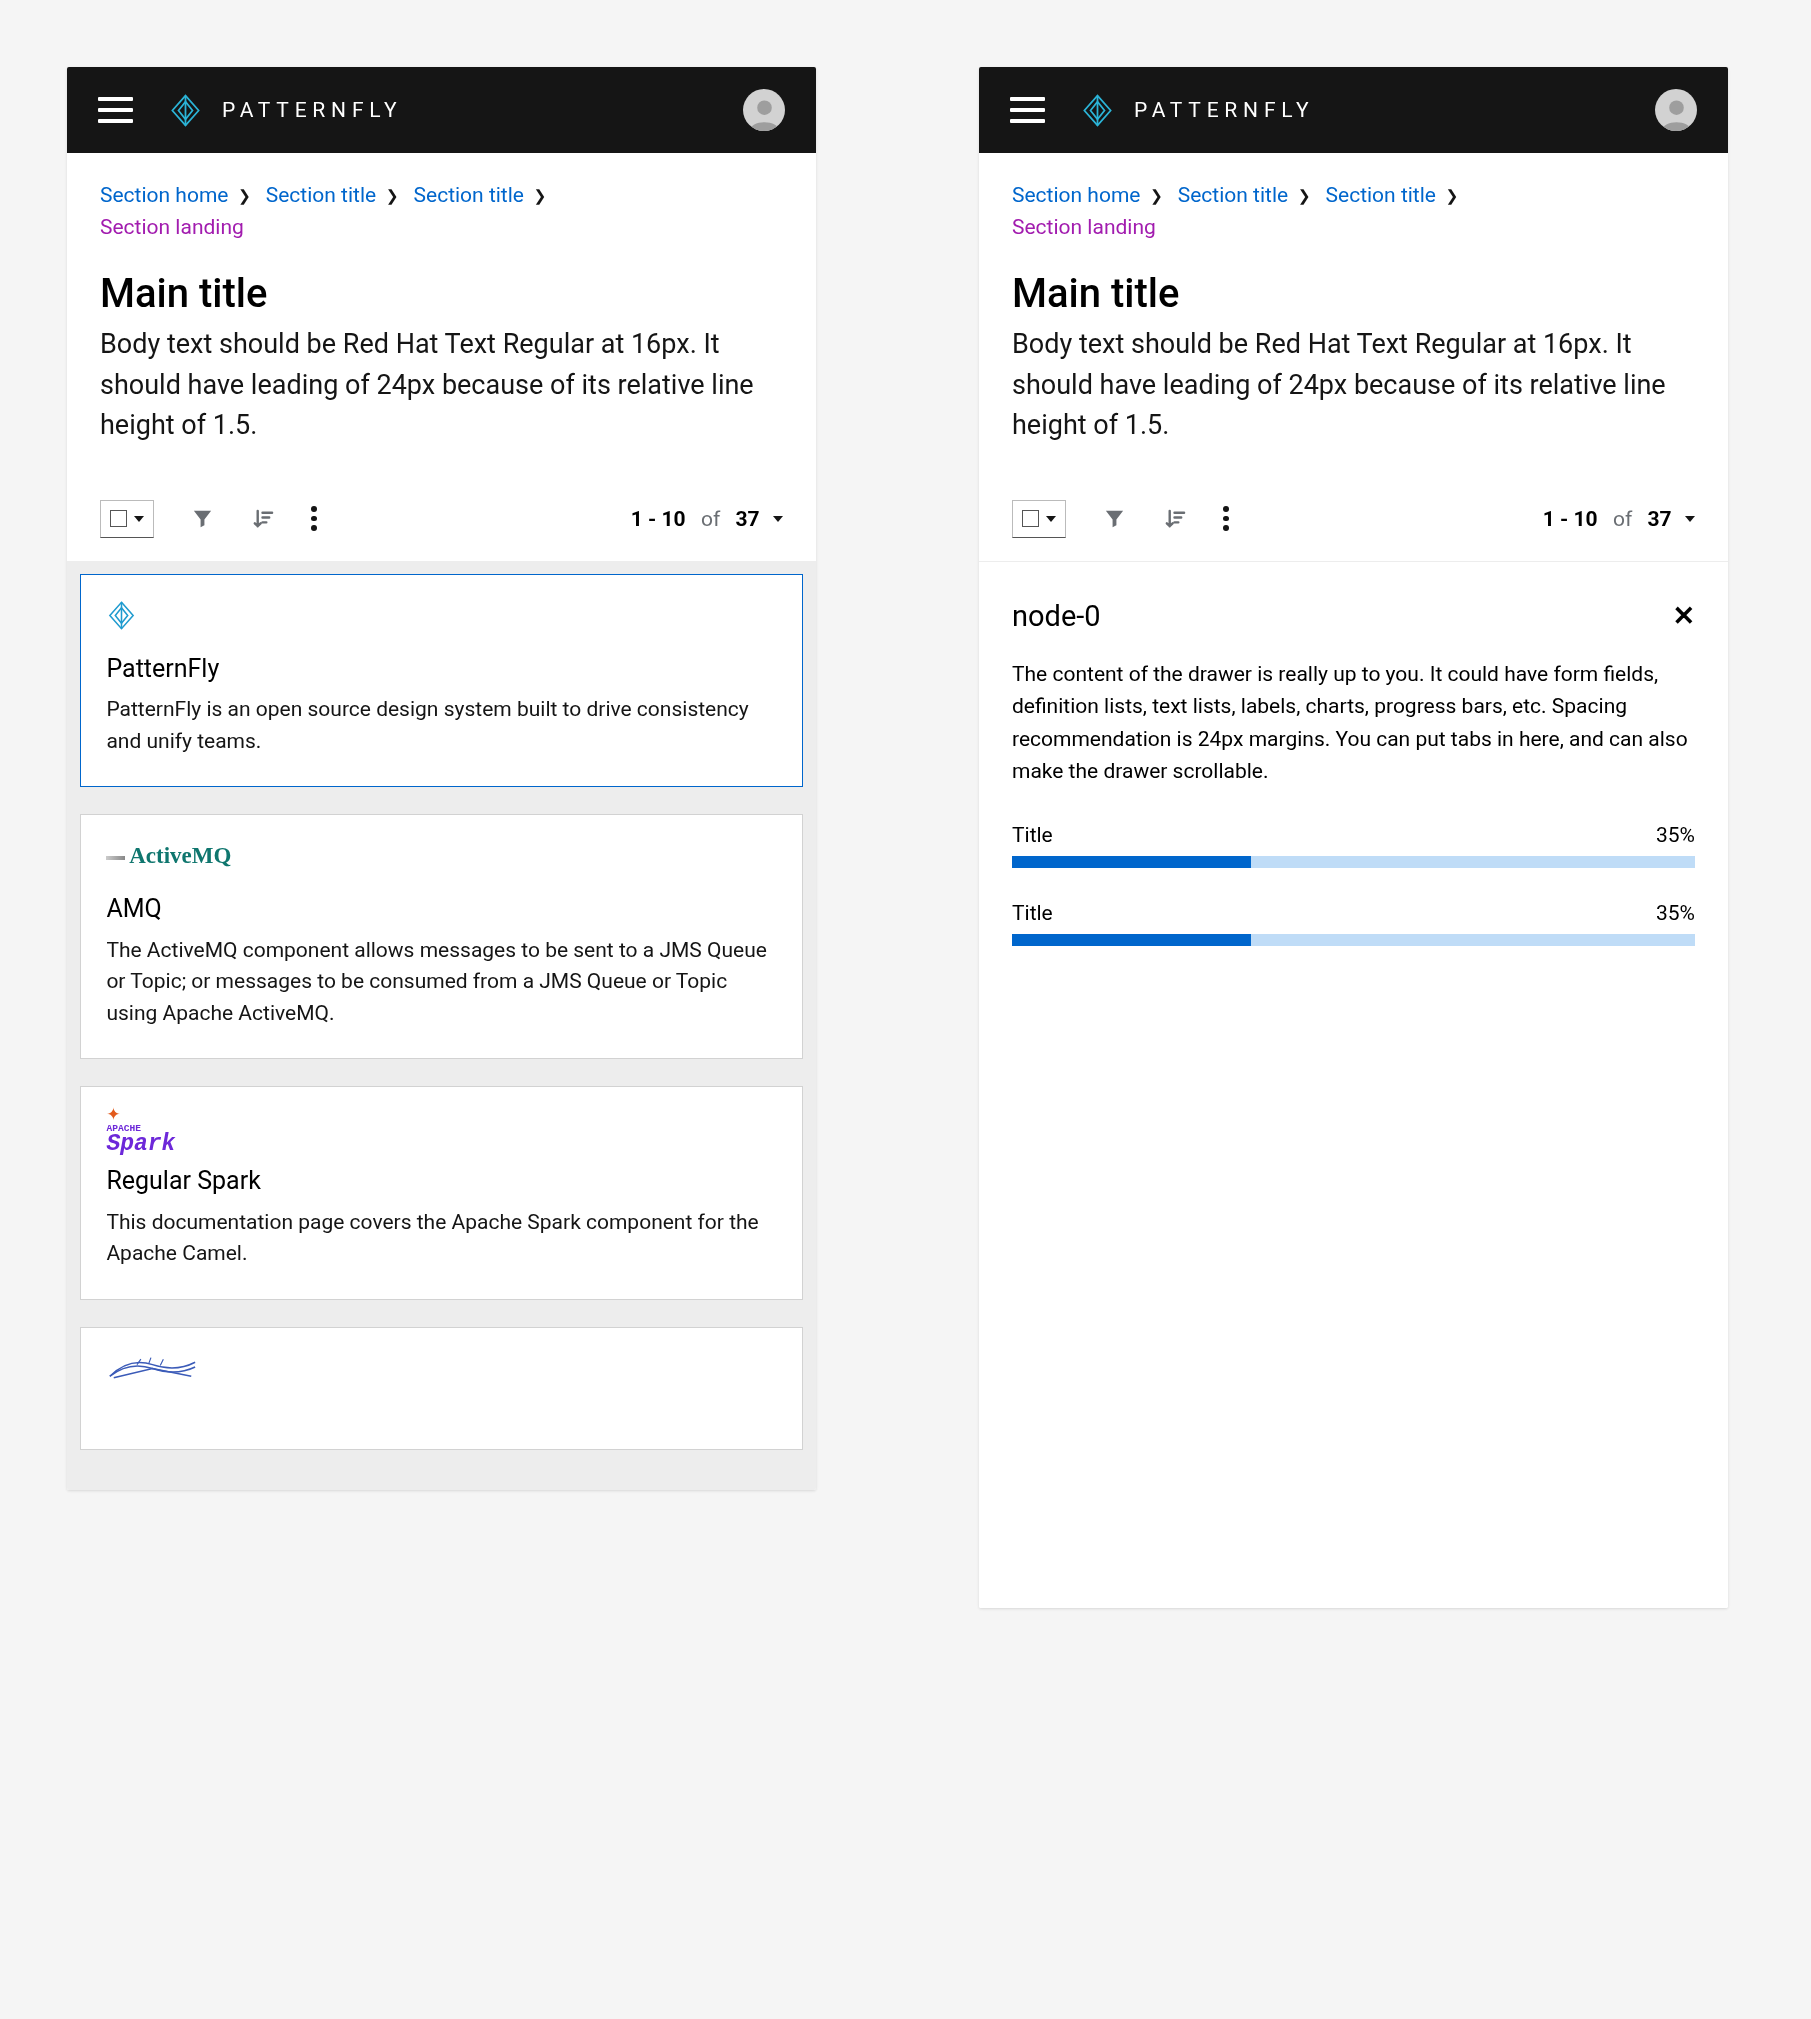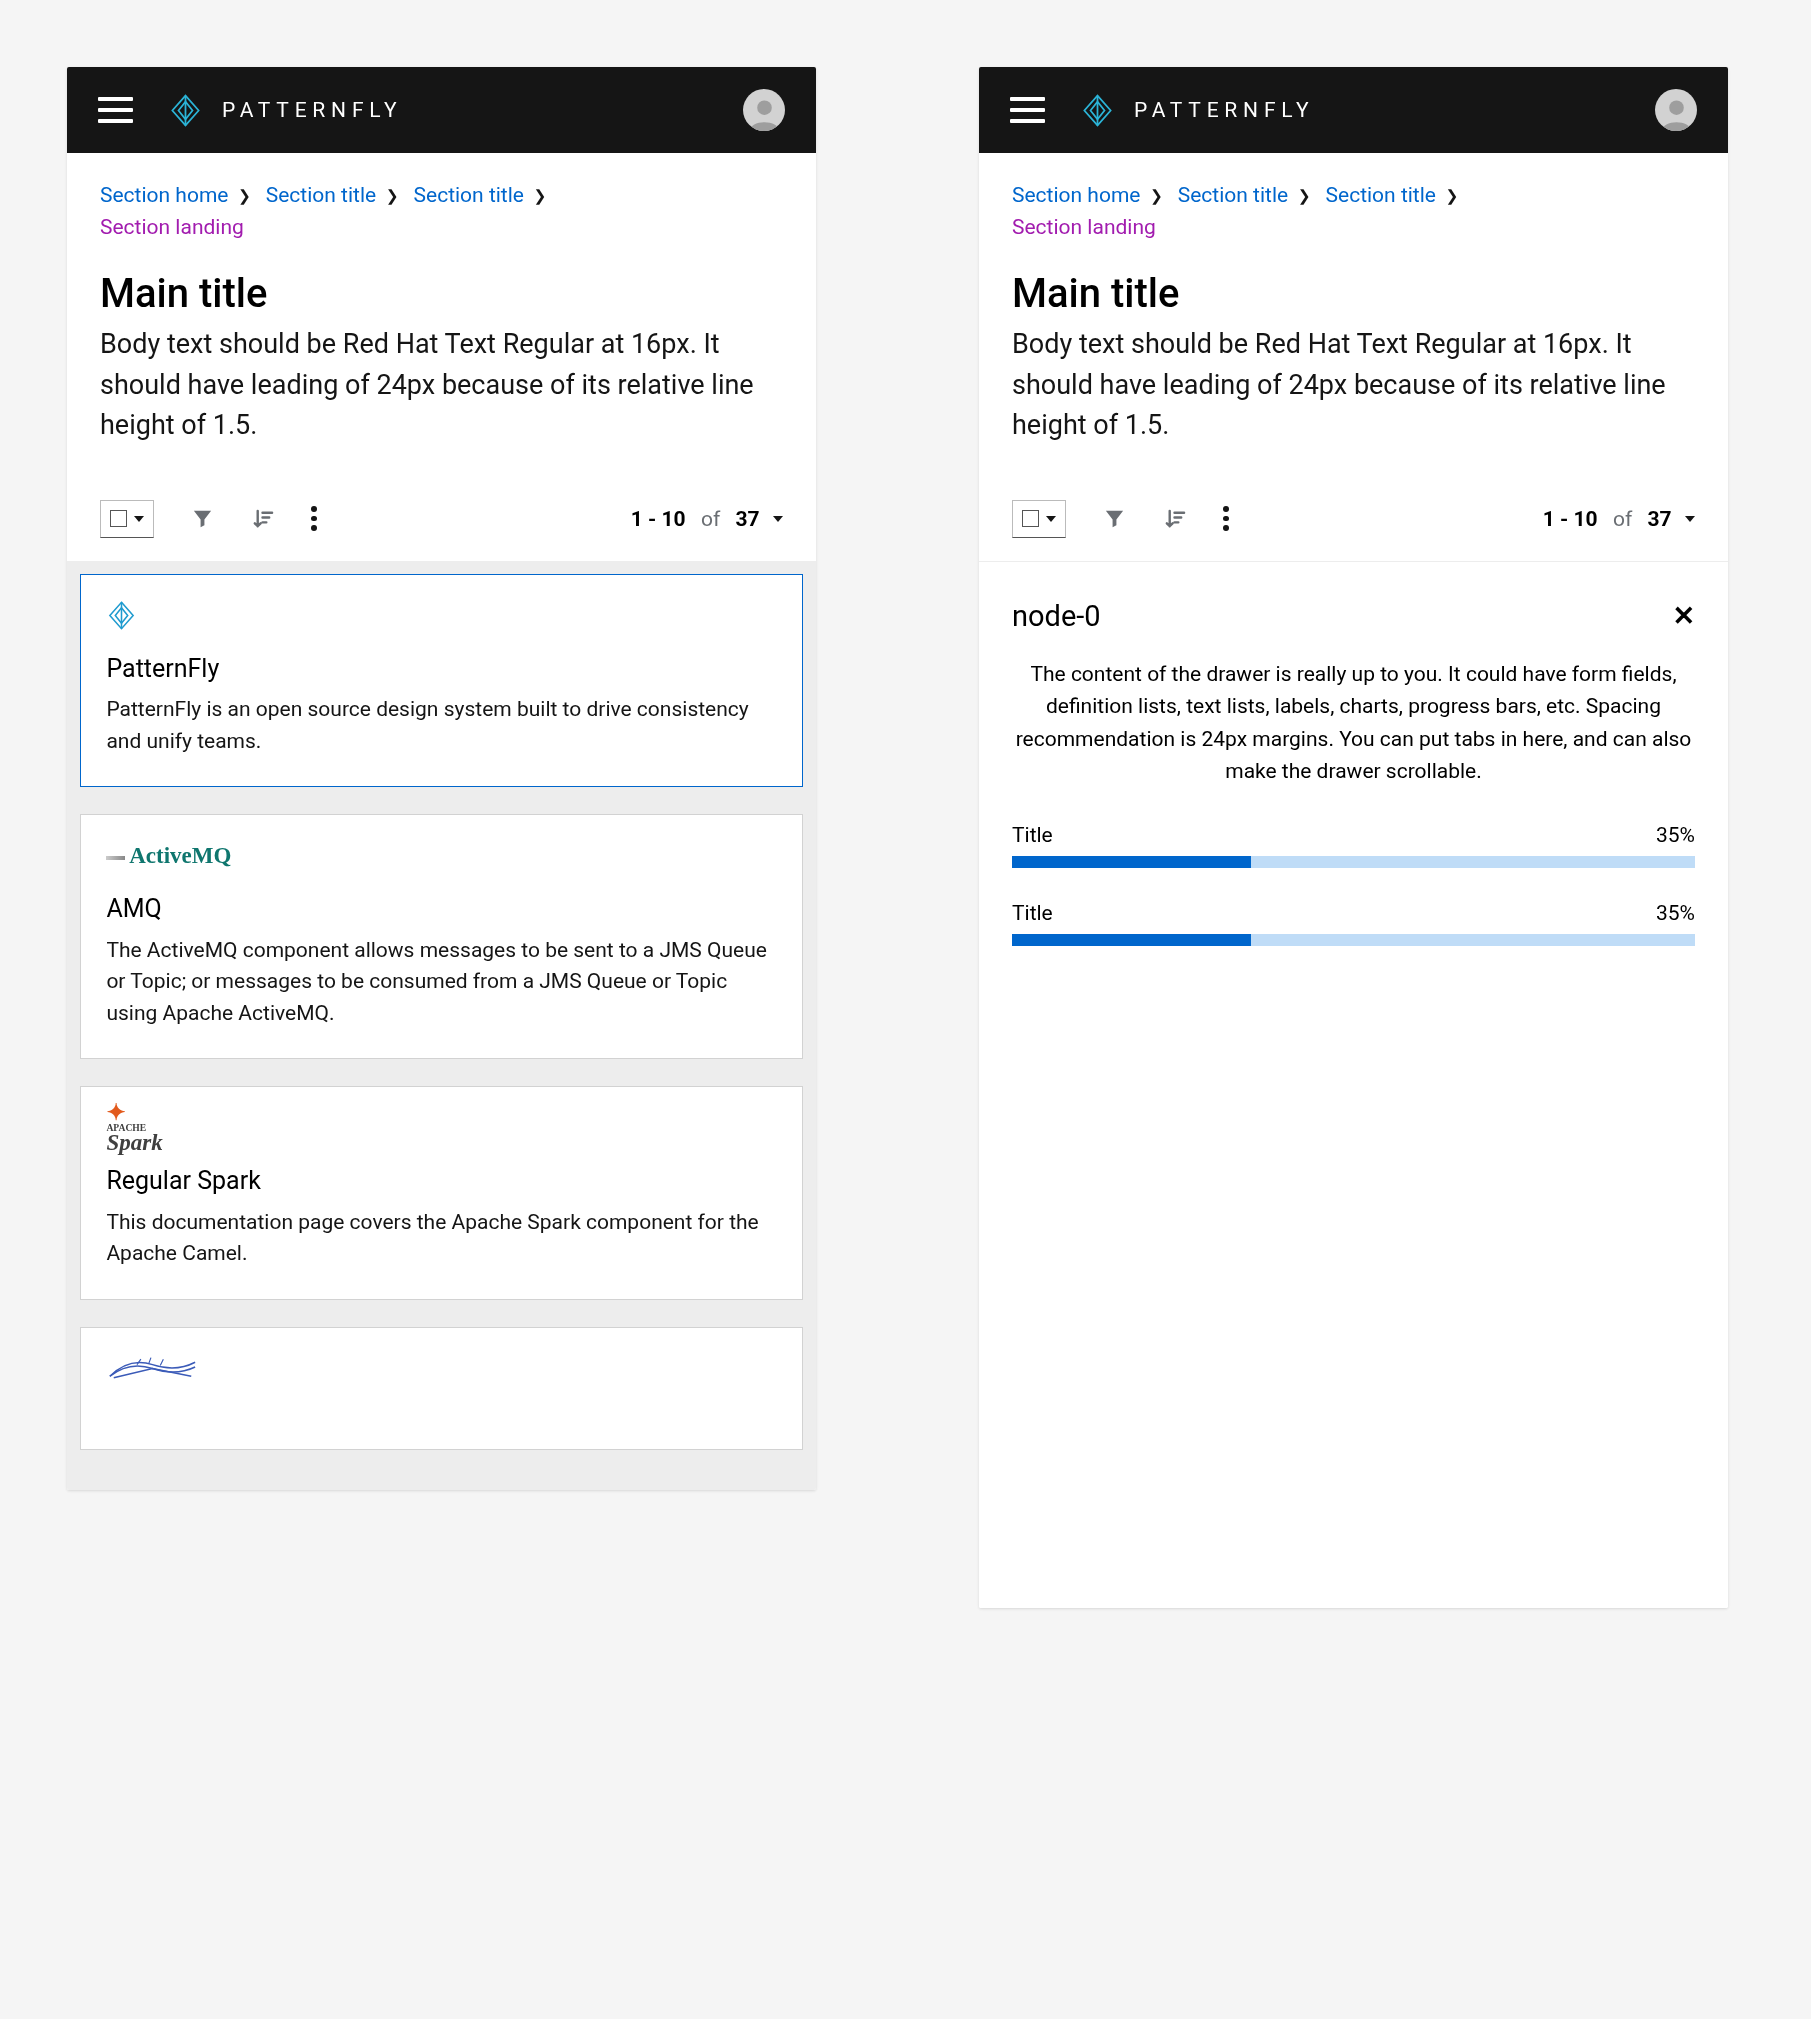--- a/index.html
+++ b/index.html
@@ -171,21 +171,20 @@
     line-height: 1.5;
     color: #151515;
   }
   .card.stub { height: 123px; }
   
   .drawer-area {
     background: #fff;
     padding: 37px 33px;
     height: 1047px;
     border-top: 1px solid #ededed;
-    text-align: center;
   }
   .drawer-head {
     display:flex;
     align-items:center;
     justify-content:space-between;
     margin-bottom: 25px;
   }
   .drawer-title {
     font-size: 29px;
     font-weight: 400;
@@ -210,21 +209,21 @@
   }
   .progress-fill {
     height: 100%;
     background: #06c;
     position:absolute;
     left:0;top:0;
   }
   
   .logo-activemq { font-family: Georgia, serif; font-weight: bold; color: #0f766e; font-size: 23px;}
   .logo-activemq::before { content:""; display:inline-block; width:19px;height:3.8px;background:linear-gradient(90deg,#ccc,#888);margin-right:3.8px;vertical-align:middle;}
-  .logo-spark { font-family: Liberation Serif, serif; font-weight: bold; color: #404040; font-size: 23px; font-style: italic;}
+  .logo-spark { font-family: Liberation Mono, monospace; font-weight: bold; color: #6d28d9; font-size: 23px; font-style: italic;}
   .logo-spark::before { content:"✦"; color:#e25a1c; margin-right:1.9px; font-style:normal;}
   .logo-spark .sm { font-size:9.6px; font-style:normal; display:block; line-height:0.4;}
 </style>
 </head>
 <body>
 
 <div class="page-wrap">
 
   <div class="col">
     <div class="device">

